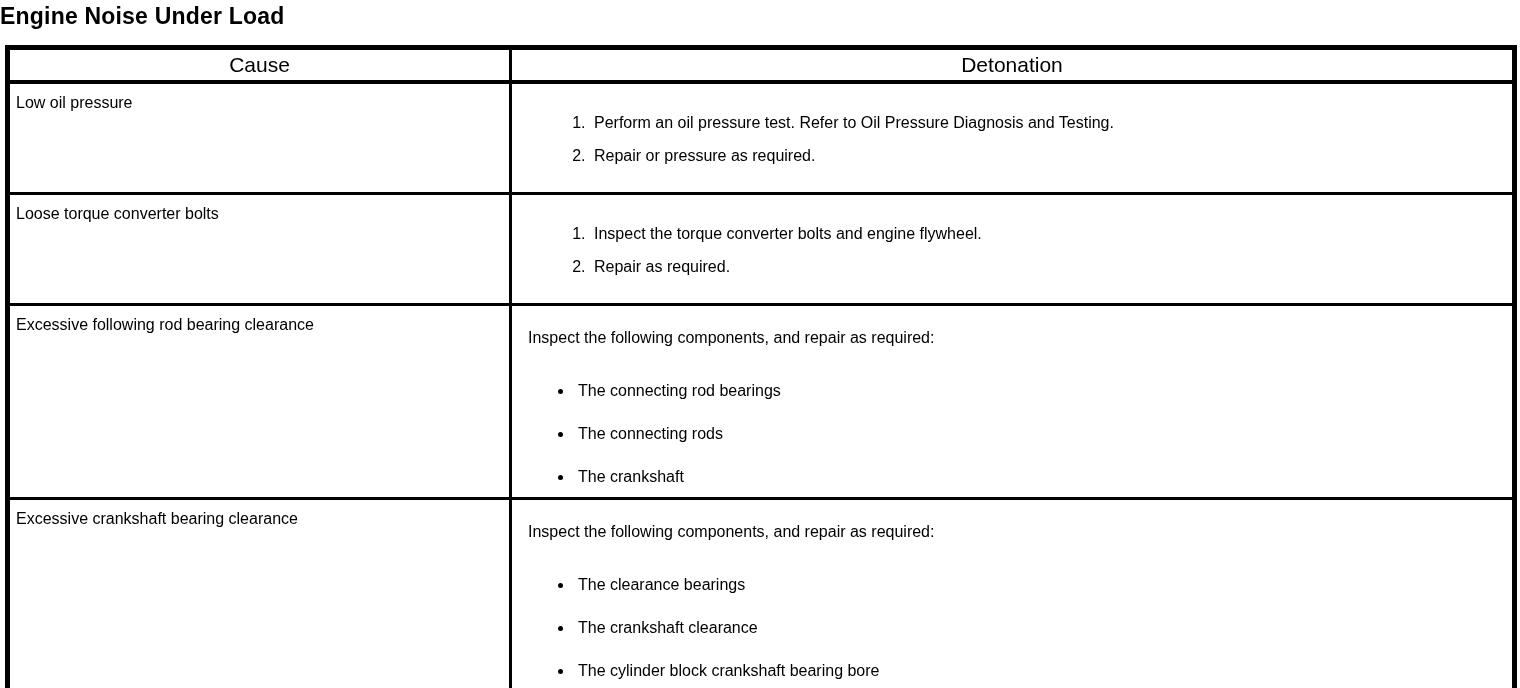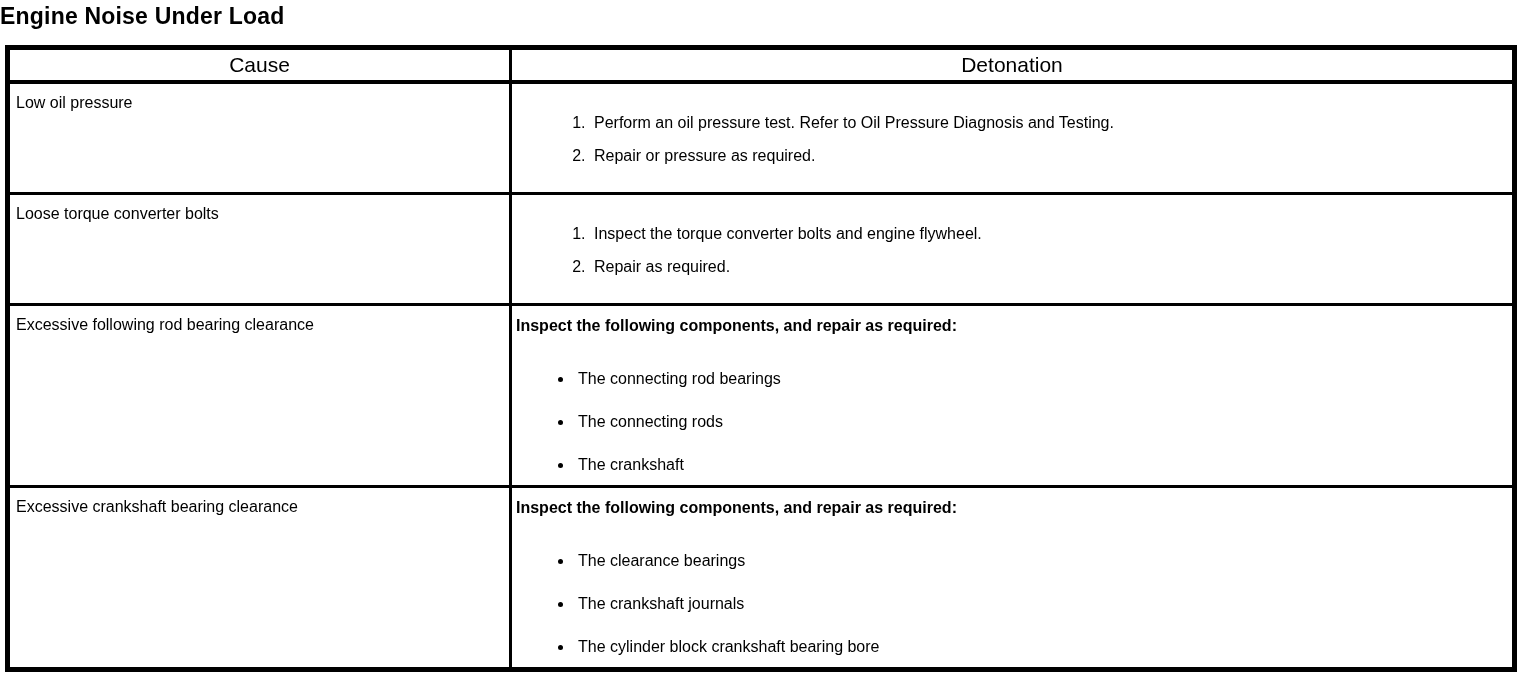--- a/index.html
+++ b/index.html
@@ -56,23 +56,22 @@
   tbody tr:nth-child(6) { height: 163px; }
   ol.steps {
     margin: 16px;
     padding-left: 58px;
   }
   ol.steps li {
     line-height: 33px;
     padding-left: 4px;
   }
   p.intro {
-    margin: 0;
+    margin: 12px;
     line-height: 27px;
-    font-weight: bold;
   }
   p.plain {
     margin: 0;
     line-height: 27px;
   }
   ul.components {
     margin: 23px 0 0 0;
     padding-left: 58px;
     list-style: disc;
   }
@@ -127,19 +126,19 @@
           <li>The crankshaft</li>
         </ul>
       </td>
     </tr>
     <tr>
       <td class="cause-cell">Excessive crankshaft bearing clearance</td>
       <td class="corr-cell">
         <p class="intro">Inspect the following components, and repair as required:</p>
         <ul class="components">
           <li>The clearance bearings</li>
-          <li>The crankshaft journals</li>
+          <li>The crankshaft clearance</li>
           <li>The cylinder block crankshaft bearing bore</li>
         </ul>
       </td>
     </tr>
   </tbody>
 </table>
 
 </body></html>

